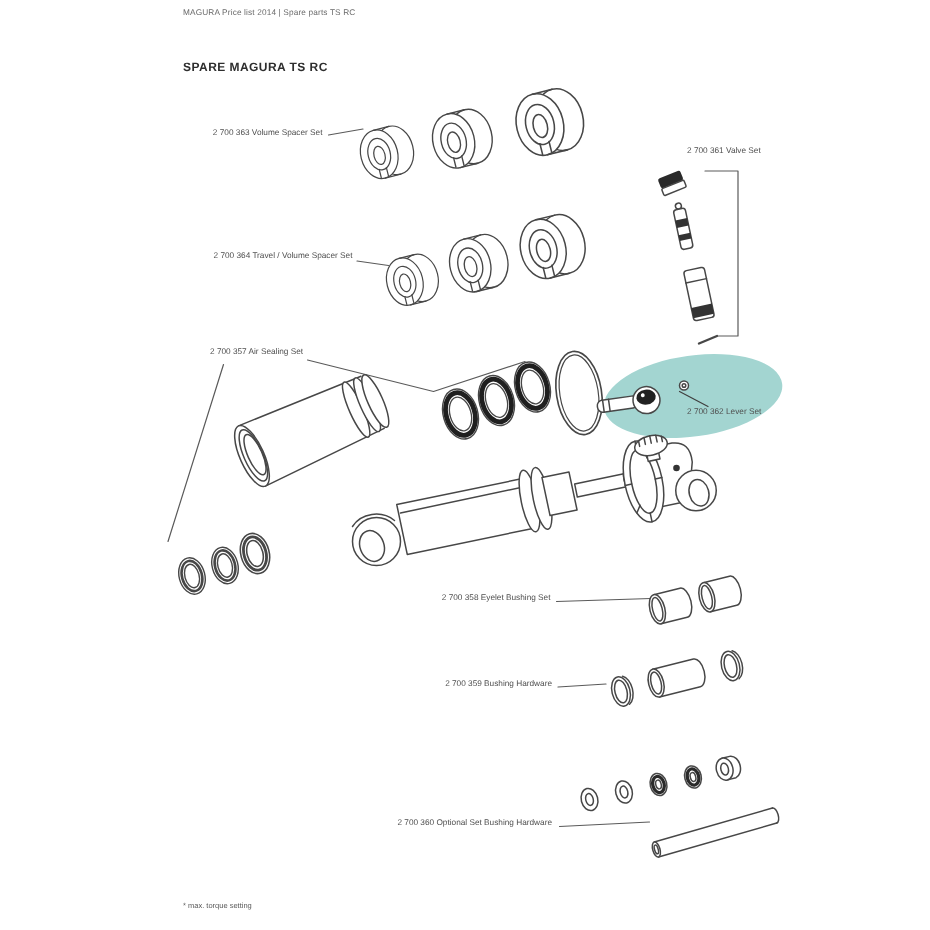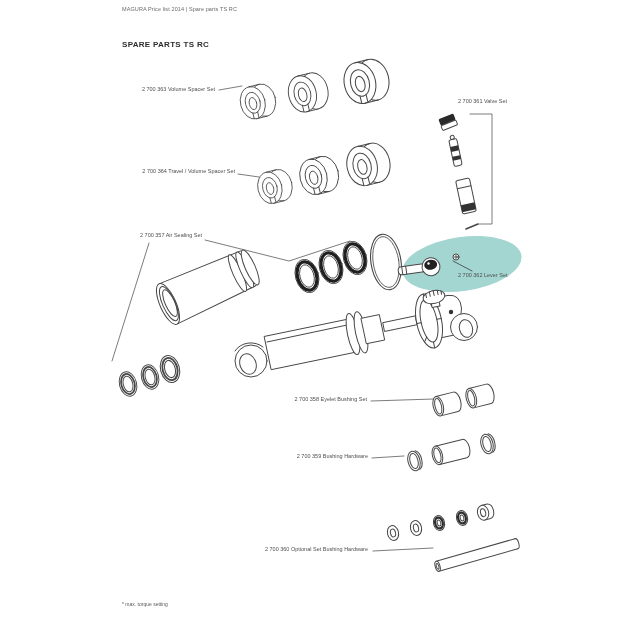--- a/index.html
+++ b/index.html
@@ -21,21 +21,21 @@
     position:absolute;left:122px;top:601px;font-size:5px;color:#5a5a5a;
   }
   svg{position:absolute;left:0;top:0;}
 </style>
 </head>
 <body>
 
 <div class="page">
 
   <div class="breadcrumb">MAGURA Price list 2014 | Spare parts TS RC</div>
-  <h1 class="title">SPARE PARTS TS RC</h1>
+  <h1 class="title">SPARE MAGURA TS RC</h1>
 
   <svg width="620" height="620" viewBox="0 0 620 620">
     <defs>
       <g id="spacer">
         <ellipse cx="9" cy="0" rx="15" ry="20"></ellipse>
         <ellipse cx="-4" cy="0" rx="15" ry="20" fill="#fff"></ellipse>
         <line x1="9" y1="-20" x2="-4" y2="-20"></line>
         <line x1="9" y1="20" x2="-4" y2="20"></line>
         <ellipse cx="-4" cy="0" rx="9" ry="13"></ellipse>
         <ellipse cx="-4" cy="1" rx="4.5" ry="7.5"></ellipse>

